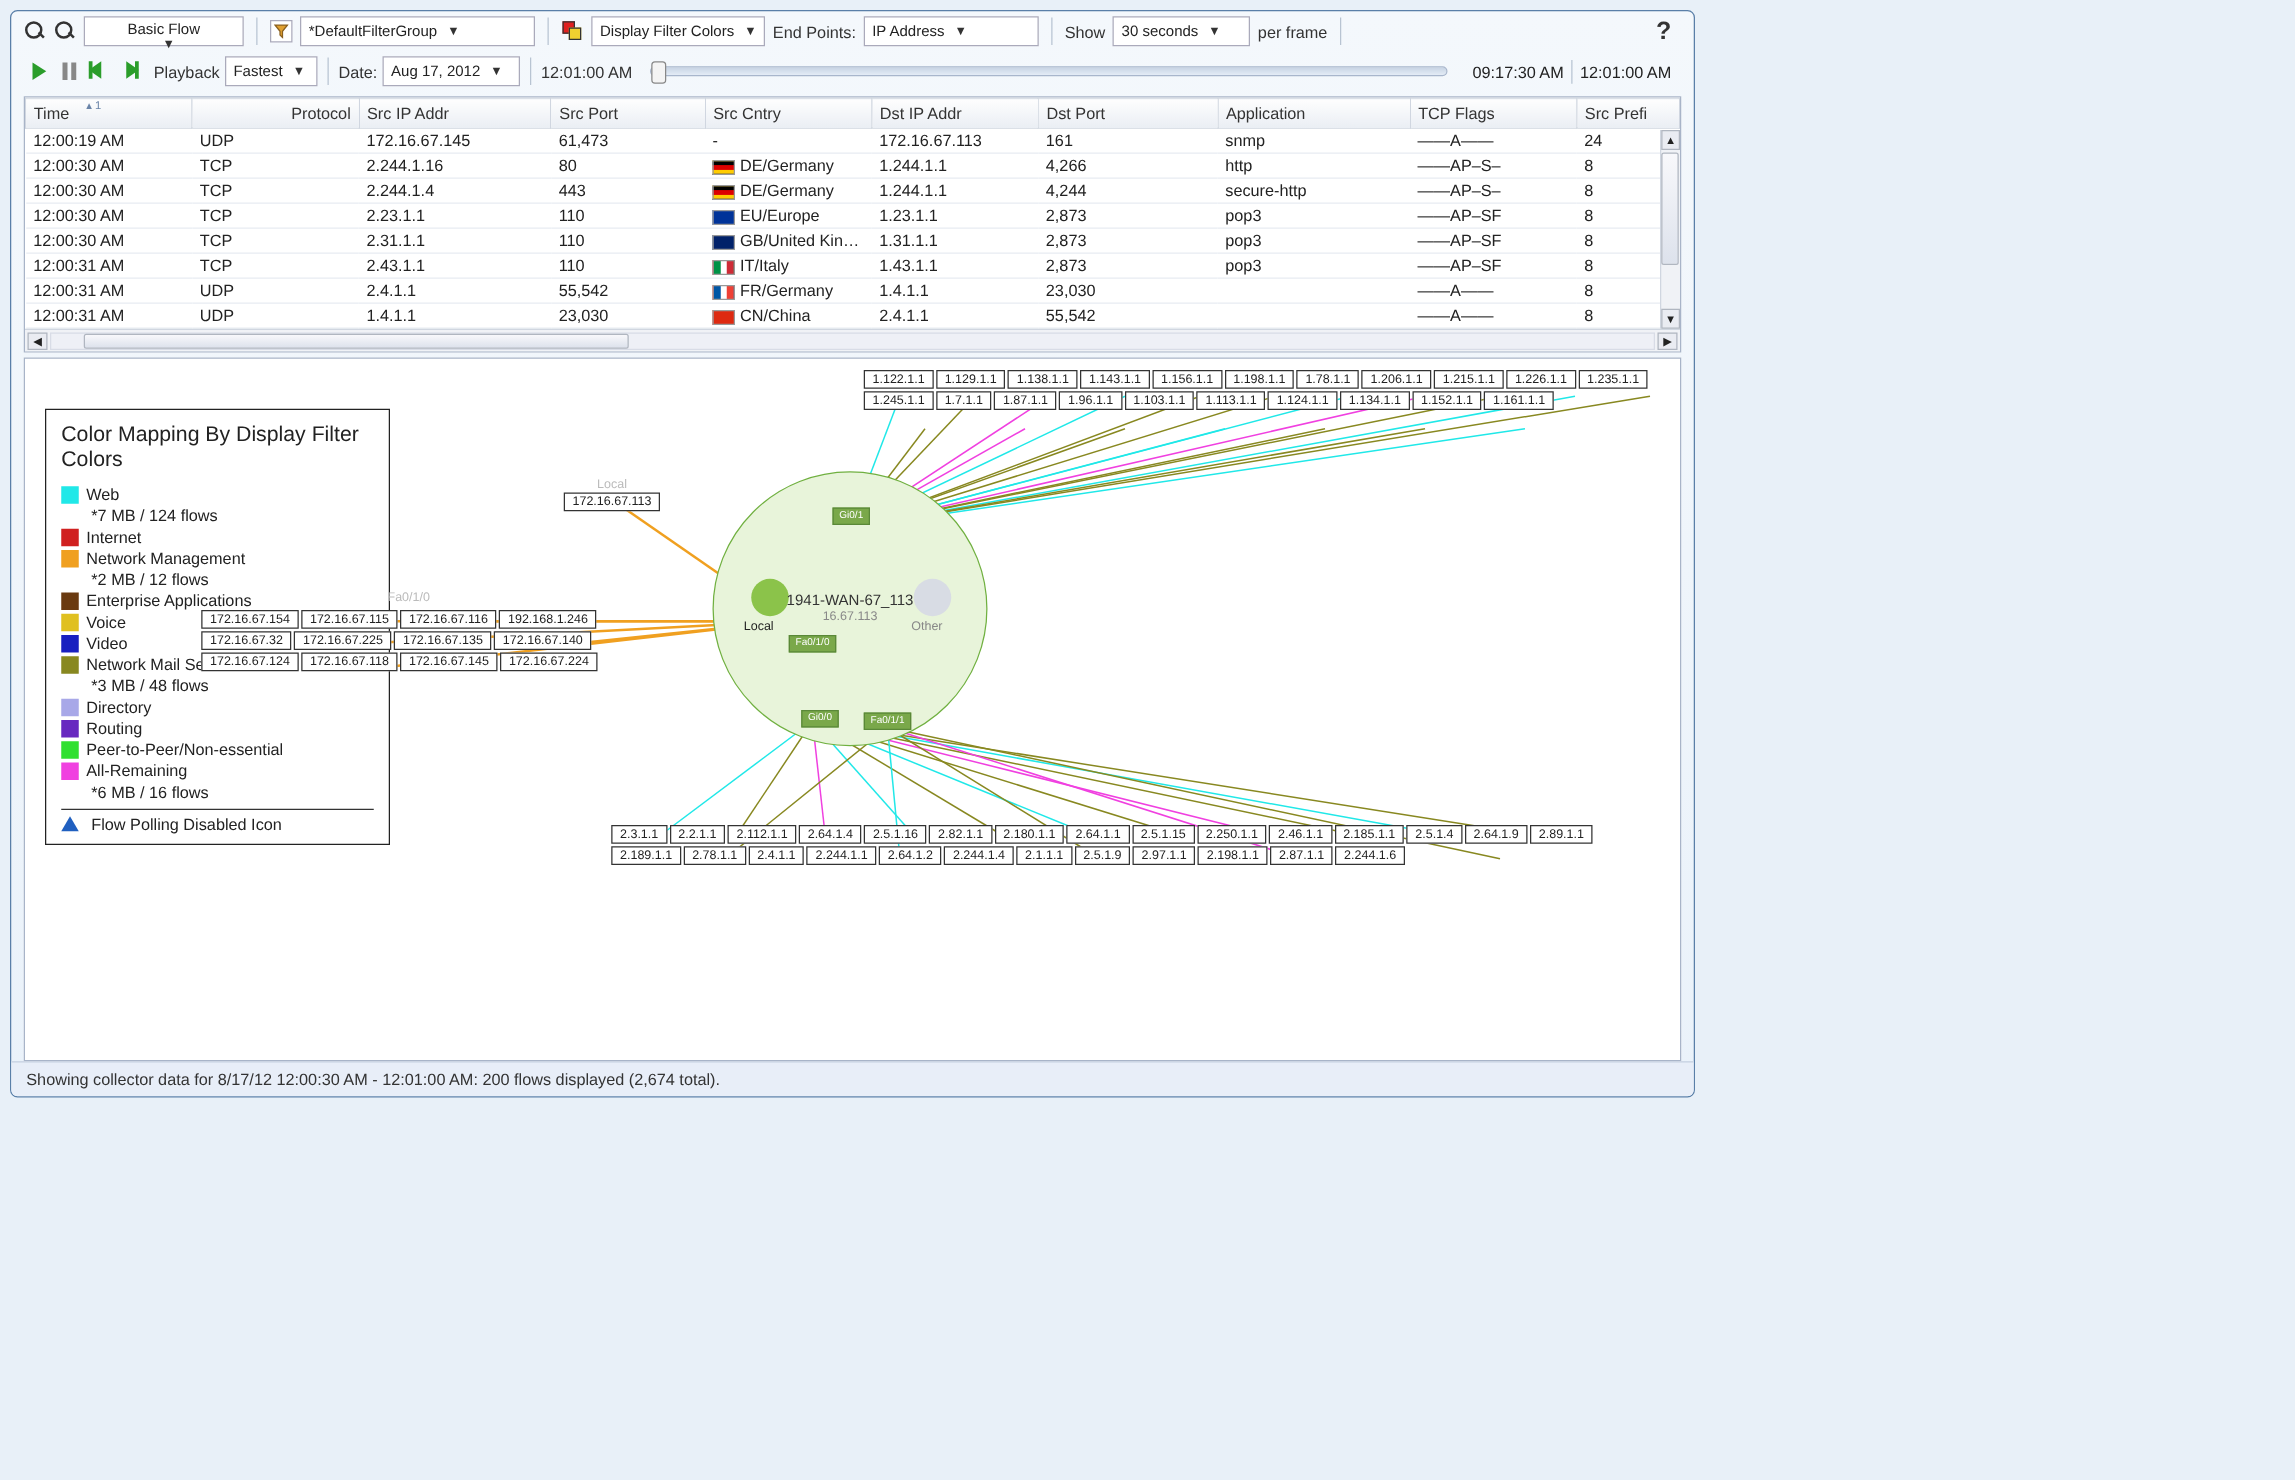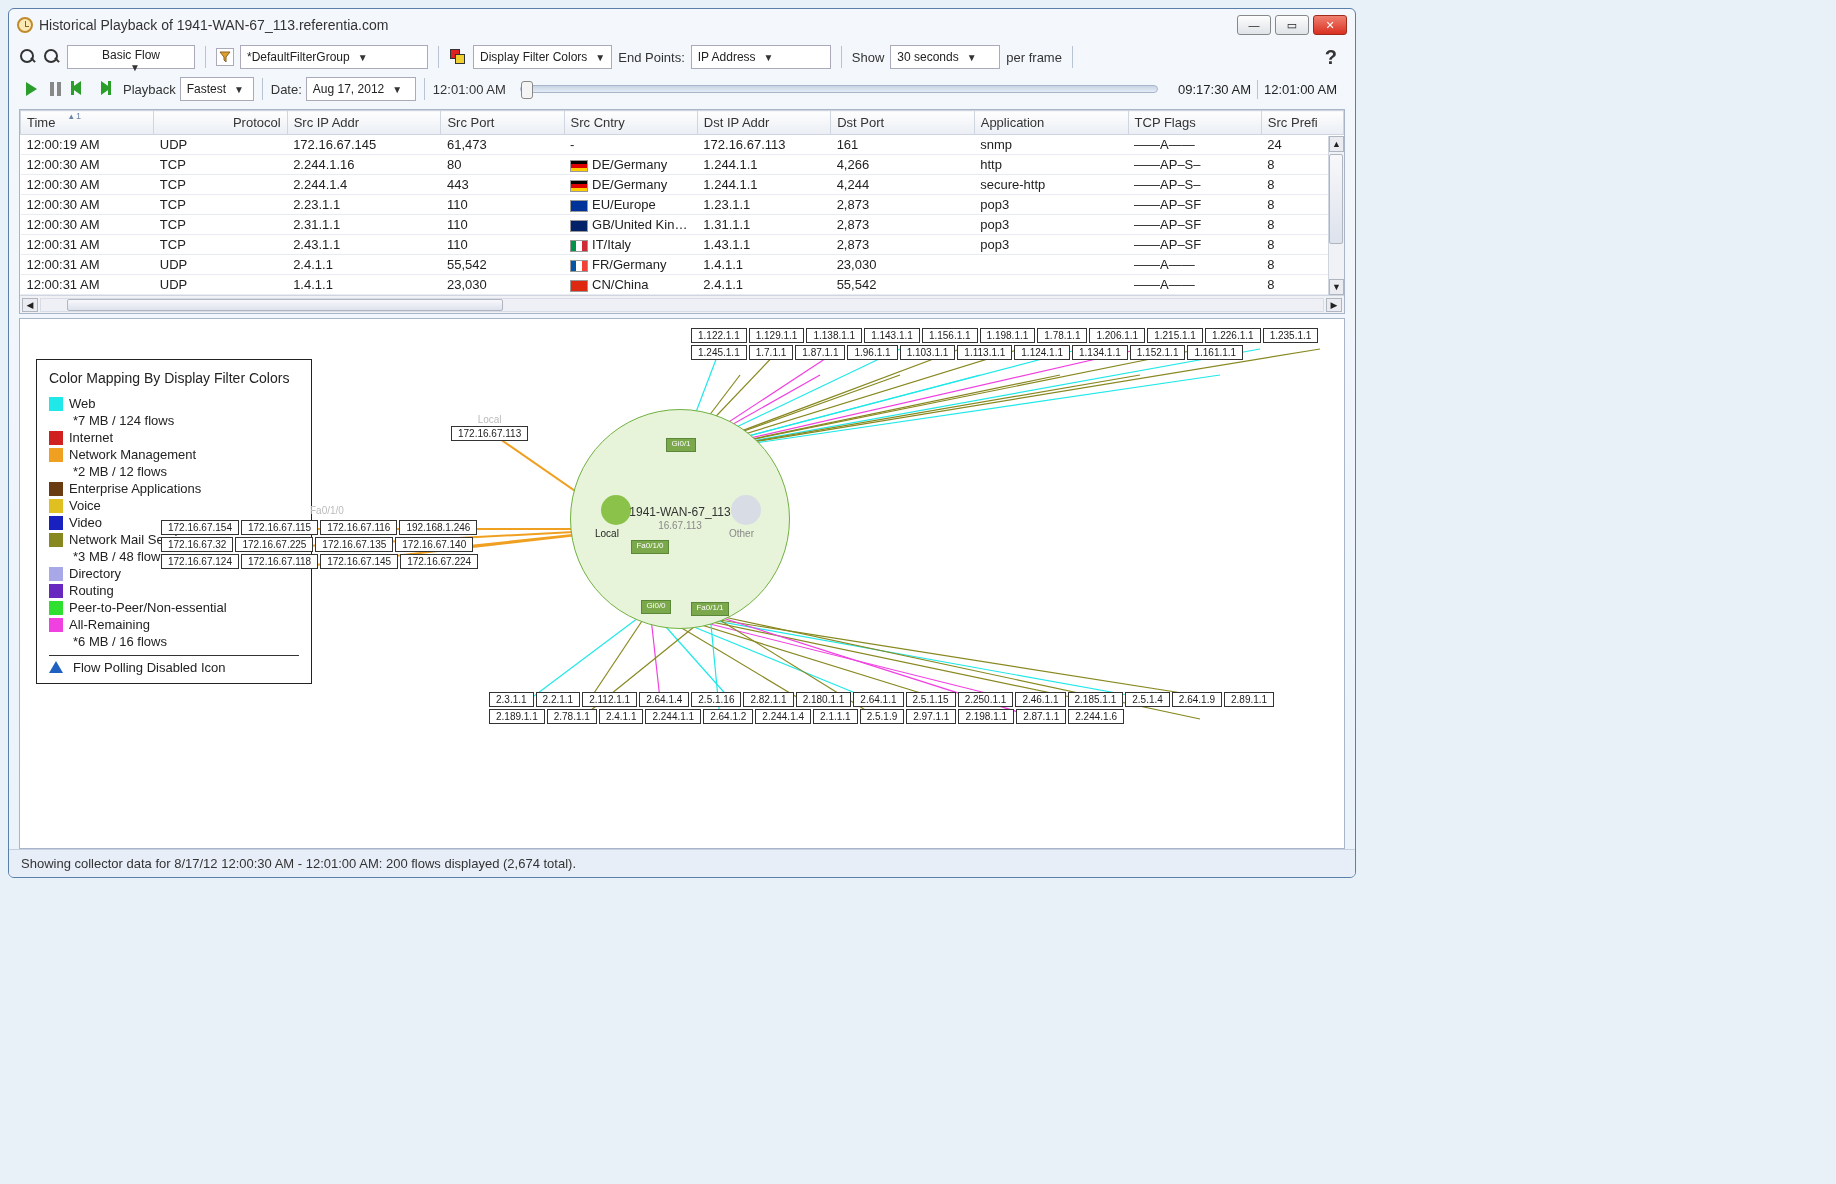--- a/index.html
+++ b/index.html
@@ -56,21 +56,21 @@
 .hscroll { height:18px; background:#f0f2f6; border-top:1px solid #d0d6e0; display:flex; align-items:center; padding:0 2px; }
 .hscroll .arrow { width:16px;height:14px;background:#eaecf2;border:1px solid #b0b6c0; display:flex;align-items:center;justify-content:center;font-size:9px;cursor:pointer;}
 .hscroll .track { flex:1;height:14px;background:#eef0f6;border:1px solid #d8dce6; margin:0 2px; position:relative;}
 .hscroll .thumb { position:absolute; left:2%; width:34%; height:12px; top:0; background:linear-gradient(#f8f8fb,#dde2ec); border:1px solid #b0b6c0; border-radius:2px;}
 .vscroll { position:absolute; right:0; top:26px; bottom:18px; width:16px; background:#f0f2f6; border-left:1px solid #d0d6e0;}
 .vscroll .arrow { height:16px; background:#eaecf2;border:1px solid #b0b6c0; display:flex;align-items:center;justify-content:center;font-size:9px;cursor:pointer;}
 .vscroll .track { height:calc(100% - 32px); position:relative;}
 .vscroll .thumb { position:absolute; top:2px; left:0; width:14px; height:90px; background:linear-gradient(#f8f8fb,#dde2ec); border:1px solid #b0b6c0; border-radius:2px;}
 .canvas-area { flex:1; margin:4px 10px 0; background:#fff; border:1px solid #a8b4c8; position:relative; overflow:hidden;}
 .legend { position:absolute; left:16px; top:40px; width:276px; border:1px solid #222; background:#fff; padding:10px 12px 6px; }
-.legend-title { font-size:14px; margin-bottom:10px; }
+.legend-title { font-size:17px; margin-bottom:10px; }
 .leg-row { display:flex; align-items:center; gap:6px; font-size:13px; margin:2px 0; }
 .swatch { width:14px; height:14px; }
 .leg-sub { font-size:13px; margin-left:24px; margin-bottom:2px;}
 .leg-divider { border-top:1px solid #333; margin:6px 0 4px; }
 .warn-icon { width:14px;height:14px; display:inline-block; position:relative; margin-right:4px;}
 .warn-icon::before { content:''; width:0;height:0;border-left:7px solid transparent;border-right:7px solid transparent;border-bottom:12px solid #2060c0; position:absolute; left:0;top:0;}
 .node-group { position:absolute; font-size:9px; }
 .ip-chip { display:inline-block; background:#fff; border:1px solid #333; padding:1px 6px; margin:1px; font-size:10px; white-space:nowrap;}
 .big-circle { position:absolute; width:220px; height:220px; border:1px solid #70b040; border-radius:50%; background:#e8f4da; left:550px; top:90px;}
 .center-text { position:absolute; width:100%; top:95px; text-align:center; font-size:12px; color:#333;}
@@ -78,29 +78,20 @@
 .port-box { position:absolute; width:30px;height:14px;background:#7aa84a;border:1px solid #5a8838; font-size:8px;color:#fff;text-align:center; }
 .footer { padding:6px 12px; background:#e8eef8; border-top:1px solid #c4d0e0; font-size:13px; color:#333; }
 .help-q { font-size:20px; font-weight:bold; color:#333; margin-left:auto; margin-right:8px; cursor:pointer;}
 svg.flow-lines { position:absolute; left:0; top:0; width:100%; height:100%; pointer-events:none;}
 </style>
 </head>
 <body>
 
 <div class="window-frame">
 
-  <div class="title-bar">
-    <span class="clock-icon"></span>
-    <span class="title-text">Historical Playback of 1941-WAN-67_113.referentia.com</span>
-    <div class="win-buttons">
-      <div class="win-btn">—</div>
-      <div class="win-btn">▭</div>
-      <div class="win-btn close">✕</div>
-    </div>
-  </div>
 
   <div class="toolbar">
     <span class="tb-icon">
         <span class="mag-plus"></span>
       </span>
     <span class="tb-icon">
         <span class="mag-minus"></span>
       </span>
     <div class="dropdown" style="width:128px;flex-direction:column;">
       <span>Basic Flow</span>

